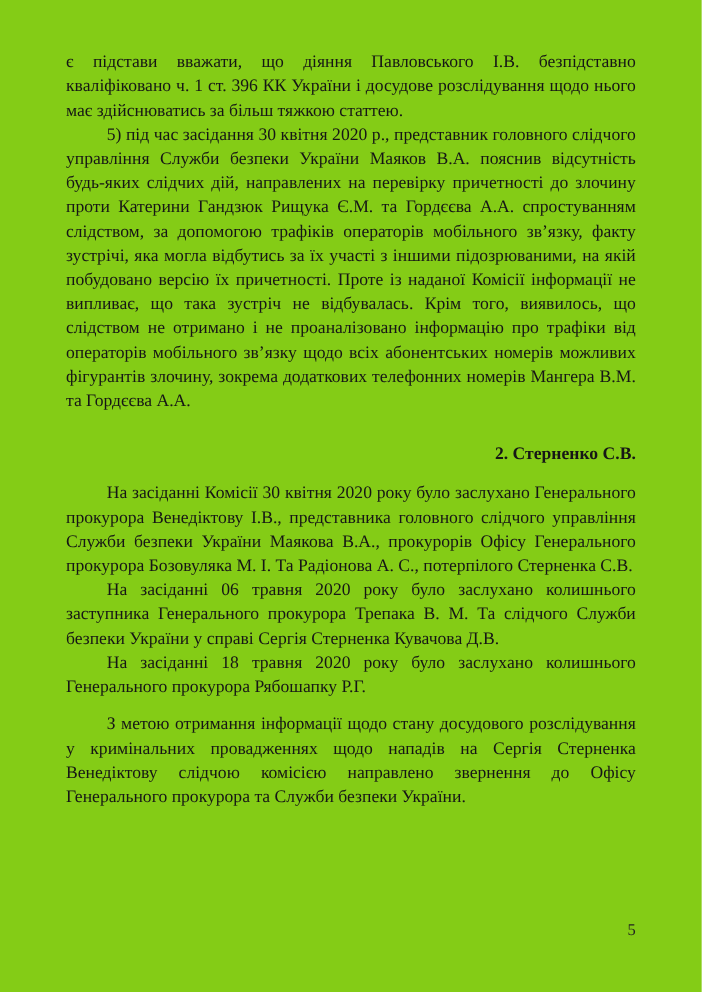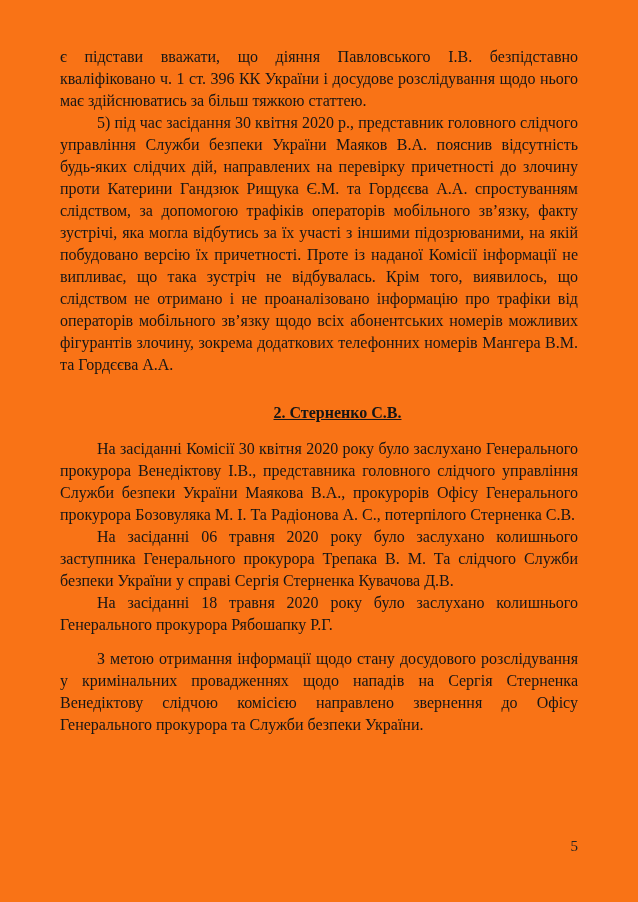--- a/index.html
+++ b/index.html
@@ -4,41 +4,40 @@
 <style>
   html, body {
     margin: 0;
     padding: 0;
     background: #ffffff;
   }
   .page {
     position: relative;
     width: 638px;
     height: 902px;
-    background: #f97316;
+    background: #84cc16;
     box-sizing: border-box;
     padding: 46px 60px 0 60px;
     font-family: "Liberation Serif", "DejaVu Serif", serif;
     font-size: 16px;
     line-height: 22px;
     color: #161616;
     overflow: hidden;
   }
   .para {
     margin: 0;
     text-align: justify;
   }
   .indent {
     text-indent: 37px;
   }
   .heading {
     font-weight: 700;
     margin: 26px 0 14px 0;
-    text-align: center;
-    text-decoration: underline;
+    text-align: right;
   }
   .spaced-12 { margin-top: 12px; }
   .spaced-8  { margin-top: 8px; }
   .page-number {
     position: absolute;
     top: 838px;
     right: 60px;
     font-size: 15px;
     line-height: 16px;
     color: #222222;

